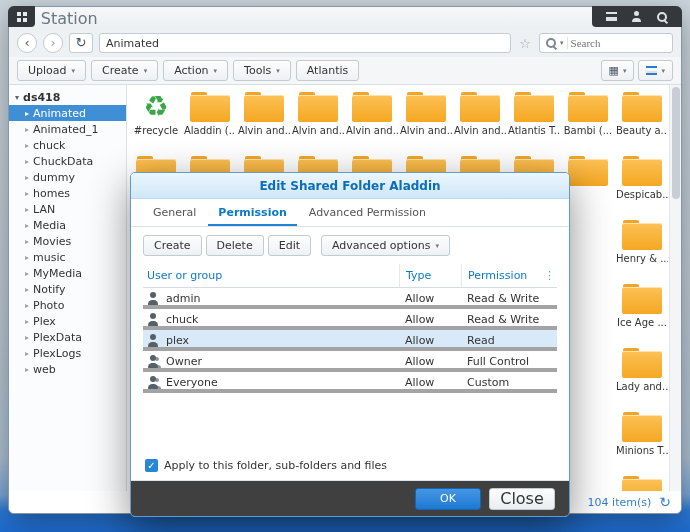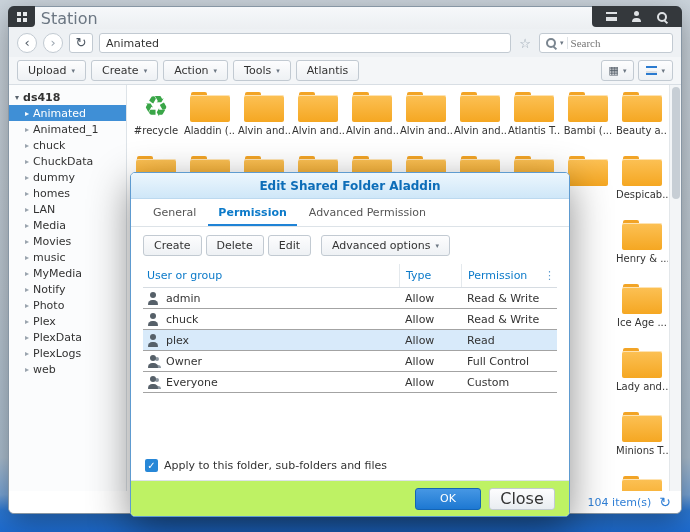--- a/index.html
+++ b/index.html
@@ -72,35 +72,35 @@
 
 .dialog{position:absolute;left:130px;top:172px;width:440px;height:345px;background:#fff;border:1px solid #5e9bd0;border-radius:5px;box-shadow:0 12px 40px rgba(0,0,0,.45);display:flex;flex-direction:column;overflow:hidden;z-index:20}
 .dlg-header{height:26px;flex:0 0 26px;background:linear-gradient(#ecf6fd,#cfe7f8);display:flex;align-items:center;justify-content:center;font-size:12px;font-weight:bold;color:#0d6db8;border-bottom:1px solid #bcd9ef}
 .dlg-tabs{display:flex;gap:2px;padding:0 12px;border-bottom:1px solid #dde3e8;background:#fff;flex:0 0 auto}
 .dtab{padding:7px 10px 5px;font-size:11px;color:#555;border-bottom:2px solid transparent;cursor:pointer;white-space:nowrap}
 .dtab.active{color:#0c7ac9;border-bottom-color:#1f83d6;font-weight:bold}
 .dlg-body{flex:1;display:flex;flex-direction:column;padding:8px 12px 0;min-height:0}
 .dlg-btnrow{display:flex;gap:4px;margin-bottom:8px;align-items:center}
 .advbtn{margin-left:6px}
 .pt-head{display:flex;height:24px;align-items:center;border-bottom:1px solid #d6dce2;color:#0c7ac9;font-size:11px}
-.pt-row{display:flex;height:21px;align-items:center;font-size:11px;color:#333;border-bottom:1px solid #a3a3a3;cursor:pointer}
+.pt-row{display:flex;height:21px;align-items:flex-end;font-size:11px;color:#333;border-bottom:4px solid #a3a3a3;cursor:pointer}
 .pt-row.sel{background:#d8eafa}
 .c1{flex:1;display:flex;align-items:center;gap:6px;padding-left:4px;min-width:0}
 .c2{width:62px;flex:0 0 62px;padding-left:6px}
 .c3{width:96px;flex:0 0 96px;padding-left:6px;display:flex;align-items:center;justify-content:space-between;padding-right:2px}
 .pt-head .c2,.pt-head .c3{border-left:1px solid #e4e9ed;align-self:stretch;display:flex;align-items:center}
 .colopts{color:#5e9bd0;font-size:11px;cursor:pointer}
 .pi{width:13px;height:13px;position:relative;flex:0 0 13px}
 .pi::before{content:"";position:absolute;left:3px;top:0;width:6px;height:6px;border-radius:50%;background:#566069}
 .pi::after{content:"";position:absolute;left:1px;bottom:0;width:10px;height:5px;border-radius:5px 5px 1px 1px;background:#566069}
 .pi.group::before{box-shadow:4px 1px 0 -1px #8d98a2}
 .pi.group::after{box-shadow:4px 1px 0 -1px #8d98a2}
 .dlg-check{display:flex;align-items:center;gap:6px;padding:6px 2px 8px;font-size:11px;color:#333;margin-top:auto;flex:0 0 auto}
 .cb{width:13px;height:13px;flex:0 0 13px;border-radius:2px;background:#2787d7;color:#fff;font-size:10px;line-height:13px;text-align:center;cursor:pointer}
-.dlg-footer{height:36px;flex:0 0 36px;background:#bef264;border-top:1px solid #dde3e8;display:flex;align-items:center;justify-content:flex-end;gap:8px;padding:0 14px}
+.dlg-footer{height:36px;flex:0 0 36px;background:#404040;border-top:1px solid #dde3e8;display:flex;align-items:center;justify-content:flex-end;gap:8px;padding:0 14px}
 .btn-ok{min-width:66px;height:22px;background:linear-gradient(#4697e4,#1d78d2);border:1px solid #1565b3;border-radius:3px;color:#fff;font-size:11px;cursor:pointer;font-family:inherit}
 .btn-close{min-width:66px;height:22px;background:linear-gradient(#fdfdfe,#e9edf1);border:1px solid #c2cad2;border-radius:3px;color:#333;font-size:16px;cursor:pointer;font-family:inherit}
 </style>
 </head>
 <body>
 
 <div class="window">
   <div class="titlebar">
     <span>File Station</span>
   </div>

